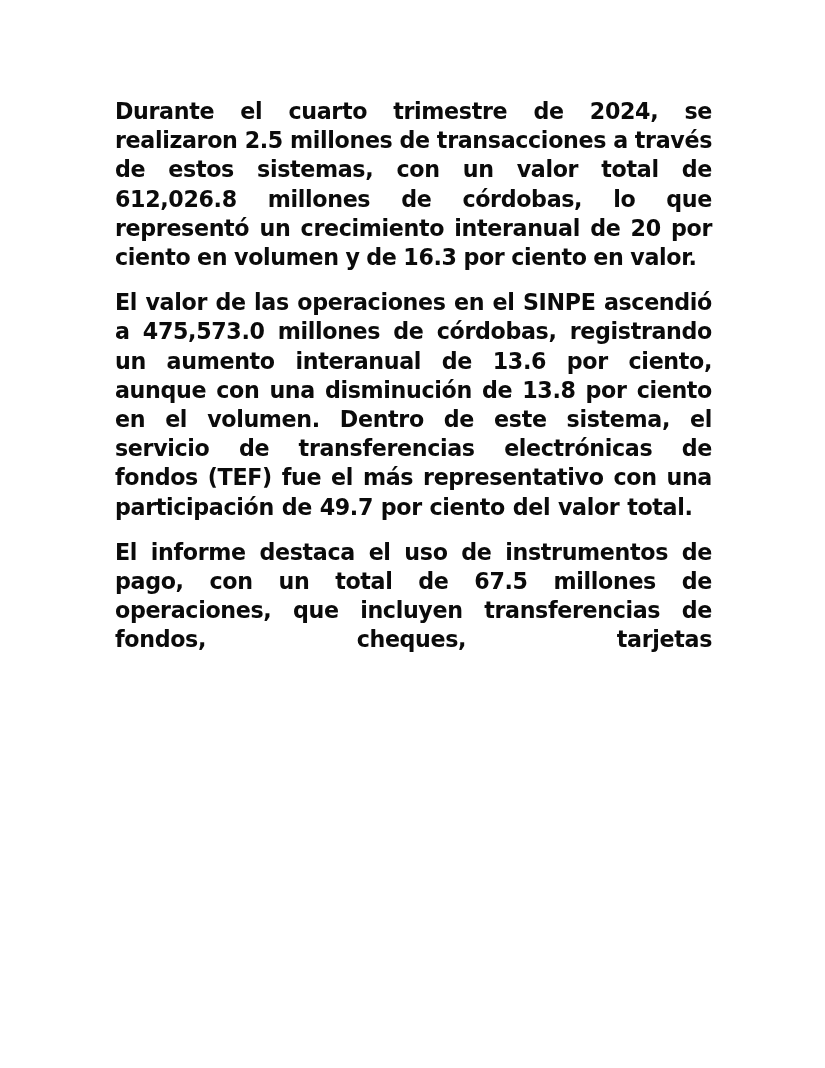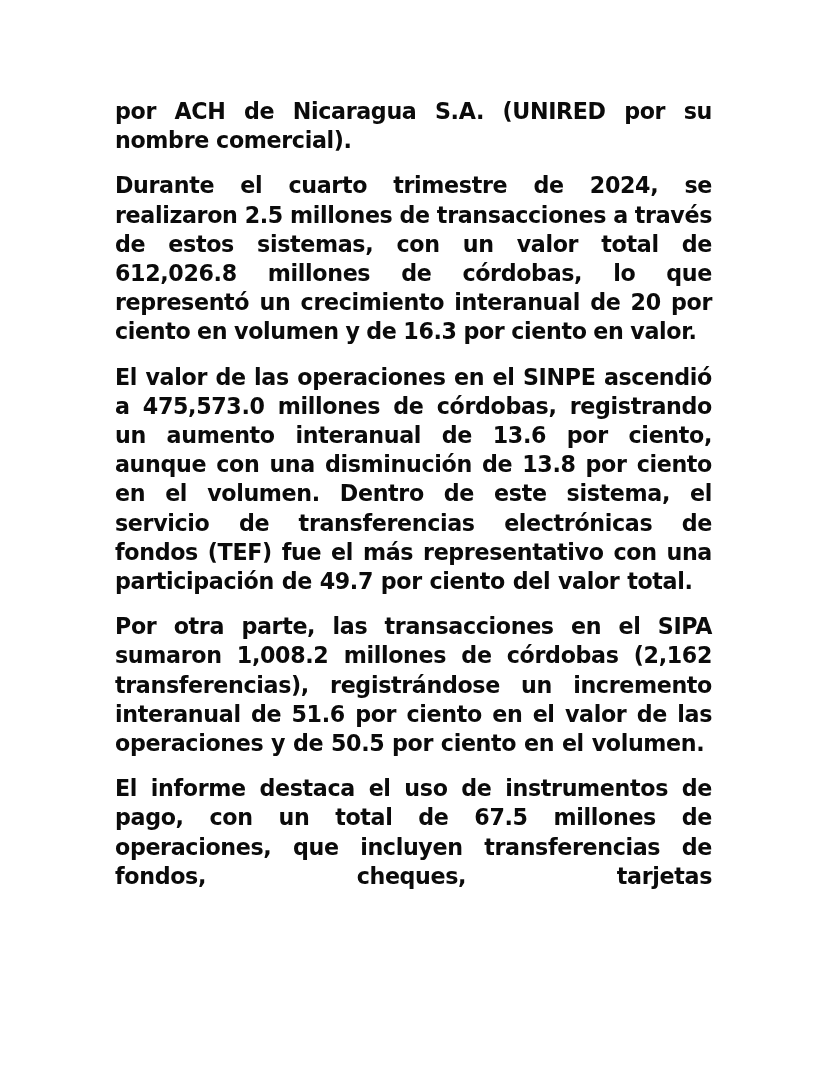--- a/index.html
+++ b/index.html
@@ -59,25 +59,23 @@
   .para.clipped {
     text-align-last: justify;
   }
 </style>
 </head>
 <body>
 
 <div class="page">
   <div class="text-column">
 
-    <p class="para">por ACH de Nicaragua S.A. (UNIRED por su nombre comercial).</p>
 
     <p class="para natural">Durante el cuarto trimestre de 2024, se realizaron 2.5 millones de transacciones a través de estos sistemas, con un valor total de 612,026.8 millones de córdobas, lo que representó un crecimiento interanual de 20 por ciento en volumen y de 16.3 por ciento en valor.</p>
 
     <p class="para loose">El valor de las operaciones en el SINPE ascendió a 475,573.0 millones de córdobas, registrando un aumento interanual de 13.6 por ciento, aunque con una disminución de 13.8 por ciento en el volumen. Dentro de este sistema, el servicio de transferencias electrónicas de fondos (TEF) fue el más representativo con una participación de 49.7 por ciento del valor total.</p>
 
 
-    <p class="para loose">Por otra parte, las transacciones en el SIPA sumaron 1,008.2 millones de córdobas (2,162 transferencias), registrándose un incremento interanual de 51.6 por ciento en el valor de las operaciones y de 50.5 por ciento en el volumen.</p>
 
     <p class="para clipped">El informe destaca el uso de instrumentos de pago, con un total de 67.5 millones de operaciones, que incluyen transferencias de fondos, cheques, tarjetas</p>
 
   </div>
 </div>
 
 </body></html>

